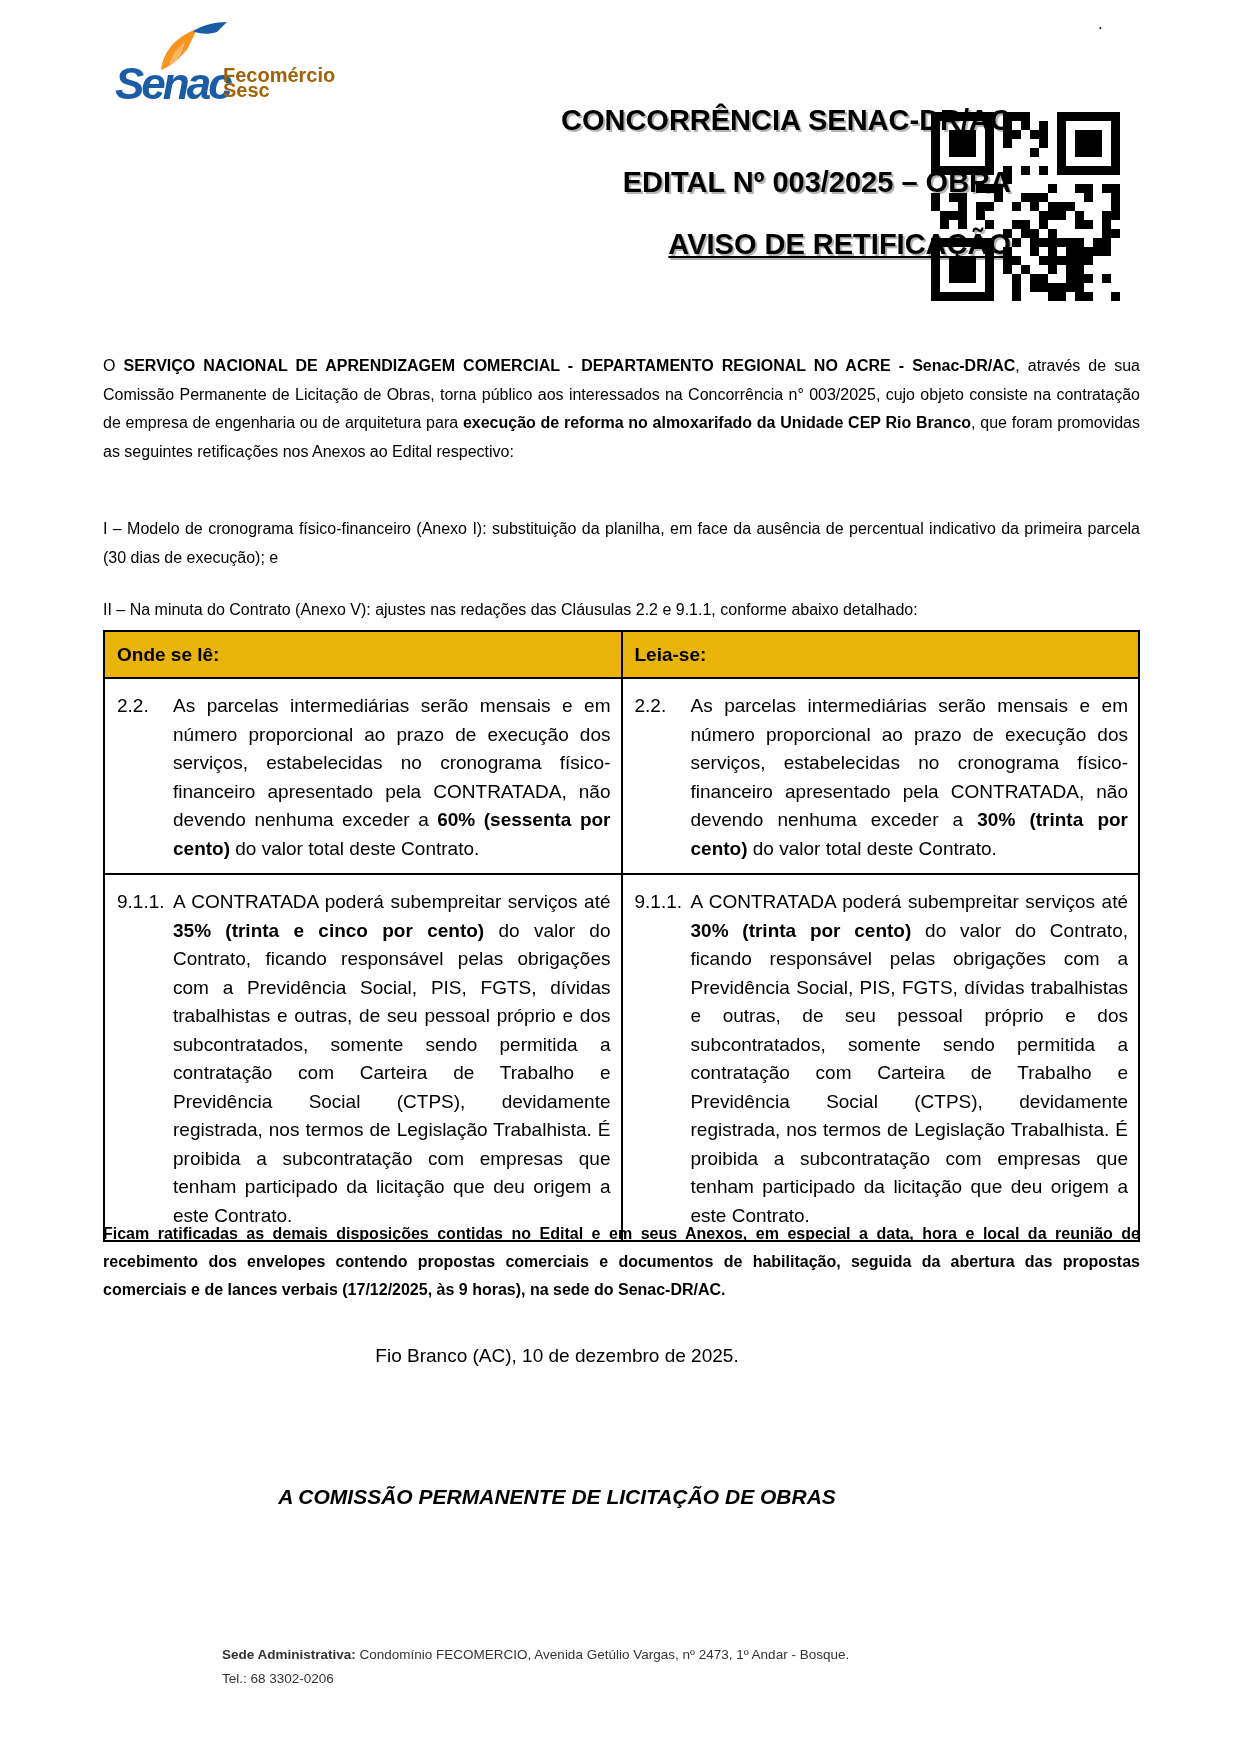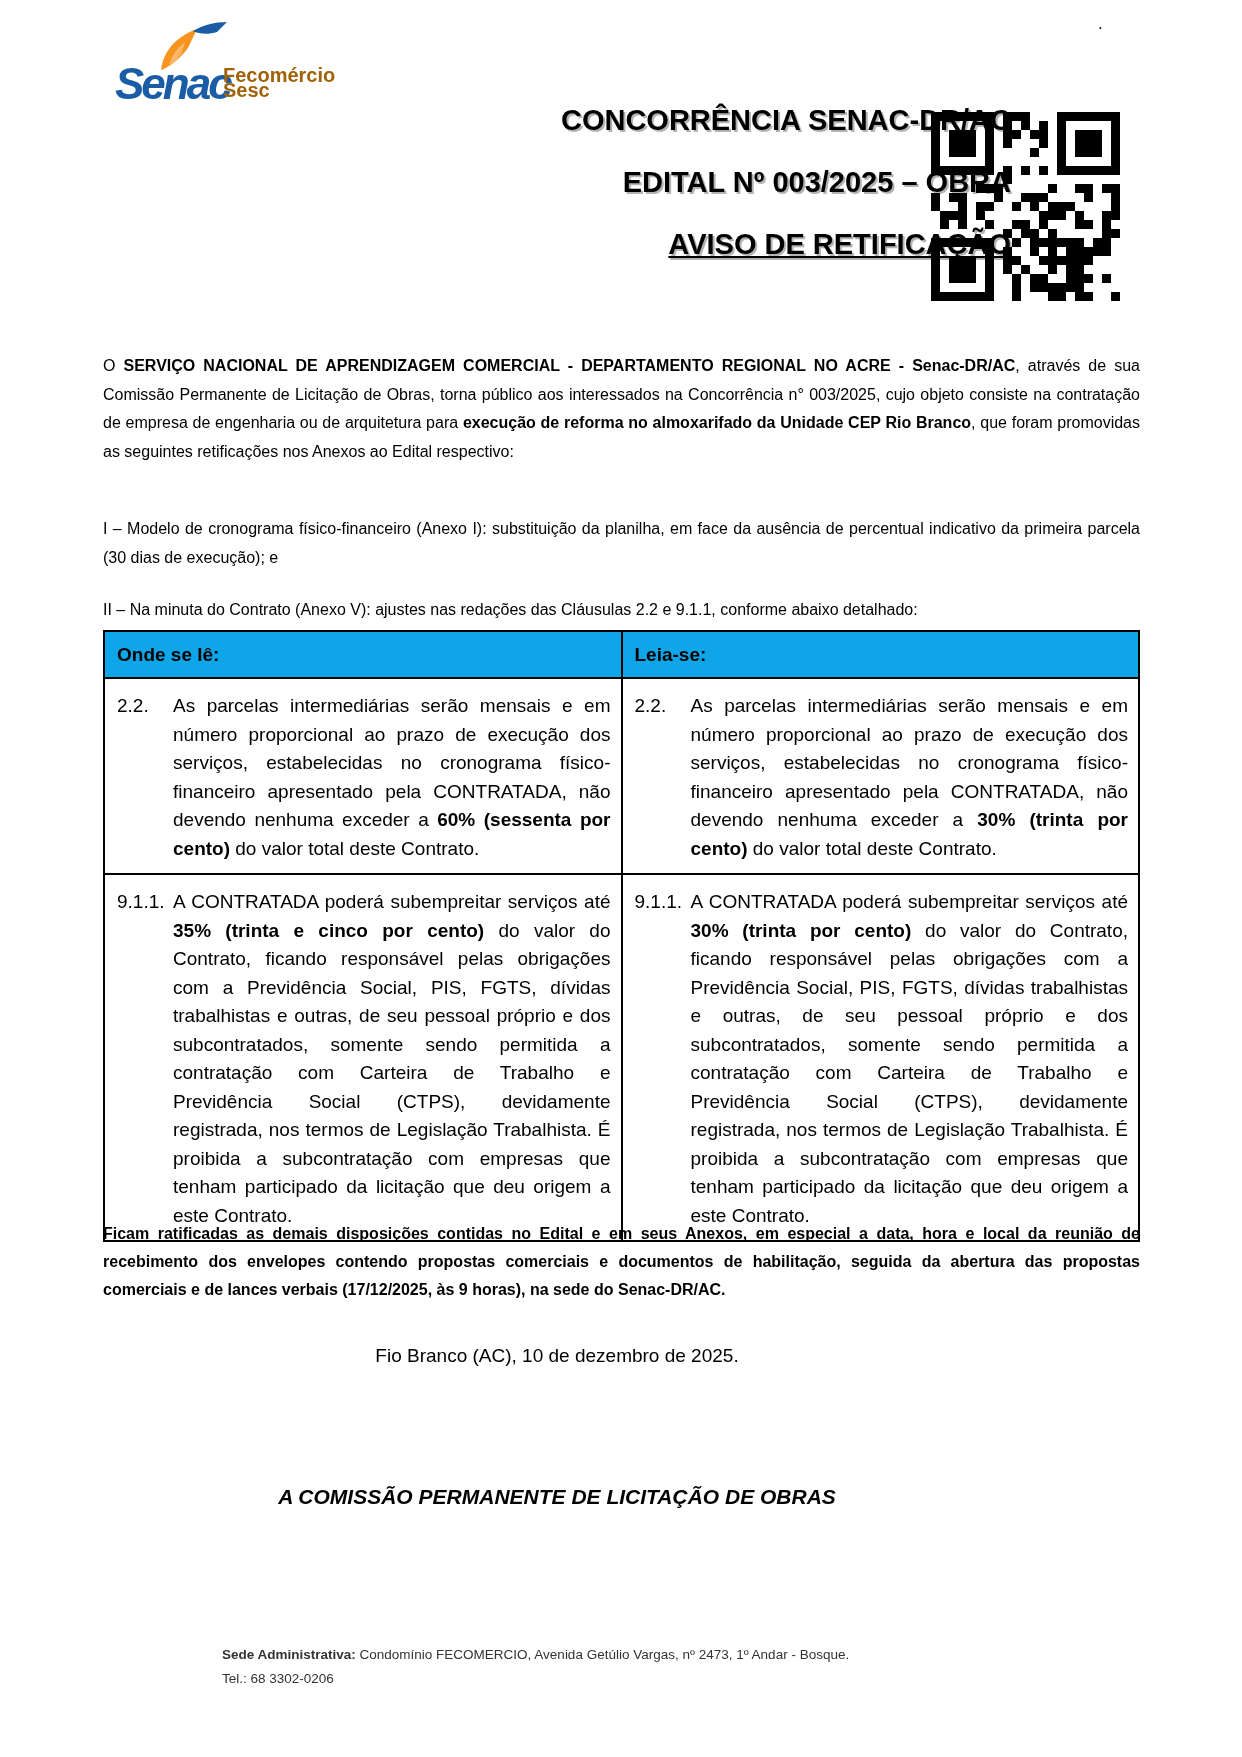--- a/index.html
+++ b/index.html
@@ -45,21 +45,21 @@
 
   
   #rectification-table{
     position:absolute;left:103px;top:630px;width:1037px;
     border-collapse:collapse;table-layout:fixed;
   }
   #rectification-table th,#rectification-table td{
     border:2px solid #000;vertical-align:top;
   }
   #rectification-table th{
-    background:#0ea5e9;text-align:left;font-size:19px;font-weight:bold;
+    background:#eab308;text-align:left;font-size:19px;font-weight:bold;
     padding:12px 12px 11px 12px;height:46px;box-sizing:border-box;
   }
   #rectification-table td{
     font-size:19px;line-height:28.5px;padding:13px 10px 10px 12px;
   }
   .cell{display:flex;}
   .cnum{flex:none;width:56px;}
   .ctext{flex:1;text-align:justify;}
 
   

